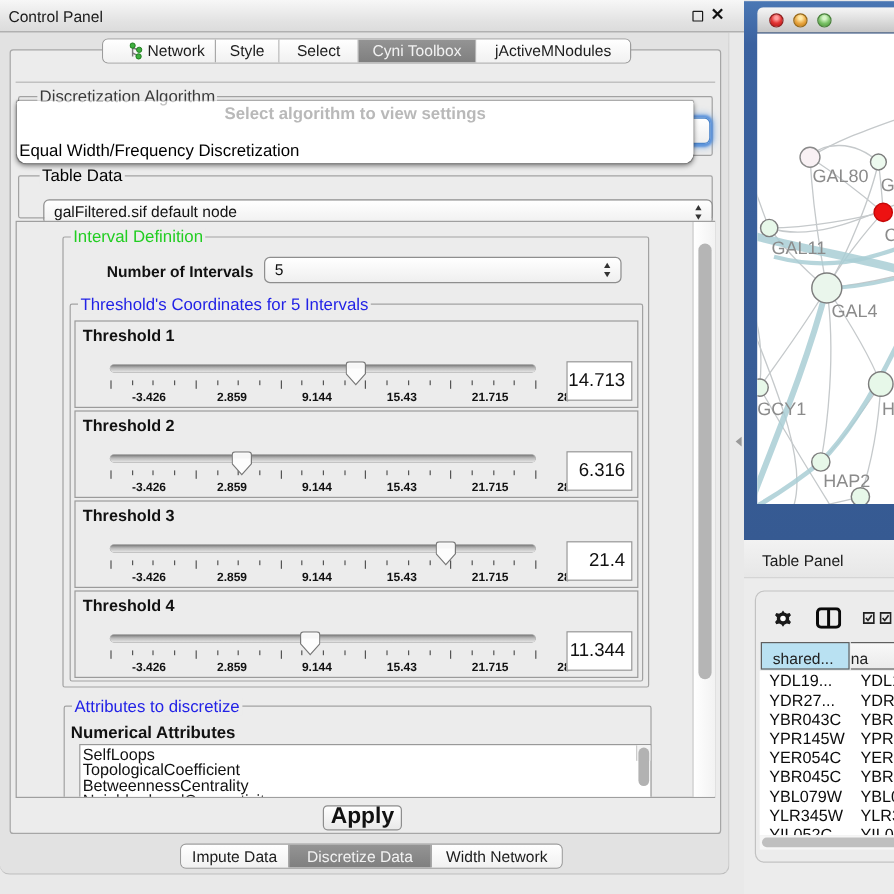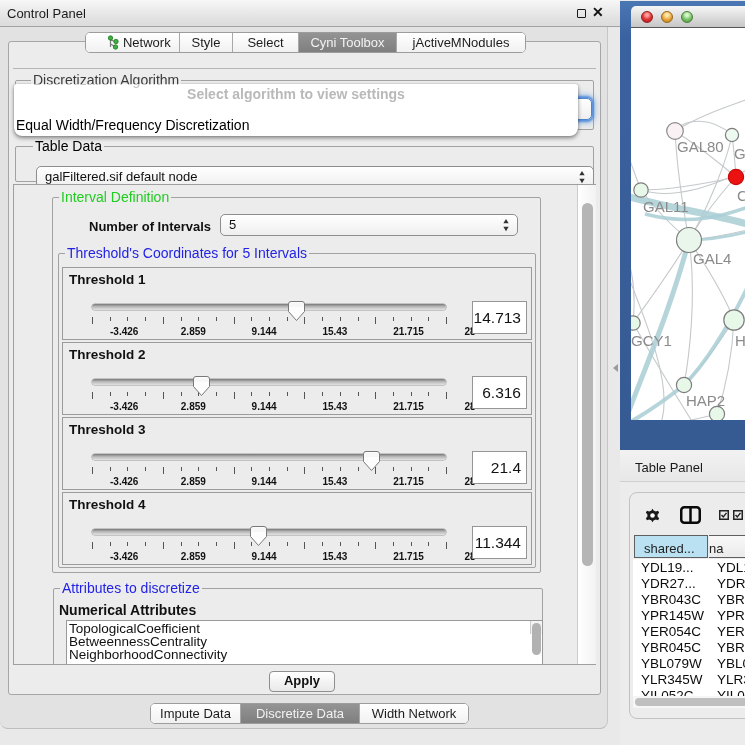--- a/index.html
+++ b/index.html
@@ -49,21 +49,21 @@
 
 #alist { position:absolute; left:66px; top:620px; width:477px; height:60px; background:#fff;
   border:1px solid #999; font-size:13.5px; color:#111; }
 #alist div { padding-left:2px; height:13px; line-height:13px; }
 #alist div:first-child { margin-top:1px; }
 #alsb { position:absolute; right:0; top:0; width:12px; height:100%; background:#f4f4f4; border-left:1px solid #ccc;}
 #alsb .th { position:absolute; left:1px; top:1px; width:9px; height:32px; background:#b2b2b2; border-radius:4.5px;}
 
 #apply { position:absolute; left:269px; top:671px; width:66px; height:21px;
   border:1px solid #8e8e8e; border-radius:4px; background:linear-gradient(#ffffff,#e9e9e9);
-  font-size:13px; font-weight:bold; color:#111; text-align:center; line-height:18px; }
+  font-size:19px; font-weight:bold; color:#111; text-align:center; line-height:18px; }
 
 #bottabs { left:150px; top:703px; height:21px; }
 
 #bluewin { position:absolute; left:620px; top:1px; width:125px; height:449px;
   background:linear-gradient(#4a77b4,#3b62a0 8%,#365a92); }
 #nettb { position:absolute; left:631px; top:6px; width:114px; height:22px;
   background:linear-gradient(#f6f6f6,#c6c6c6); border-radius:5px 0 0 0; border-bottom:1px solid #565656;}
 .tl { position:absolute; top:5px; width:12px; height:12px; border-radius:50%; }
 #netcv { position:absolute; left:631px; top:28px; width:114px; height:392px; background:#fff; overflow:hidden;}
 #tpbar { position:absolute; left:620px; top:450px; width:125px; height:32px;
@@ -262,20 +262,21 @@
 <path d="M 3 0.5 L 14 0.5 Q 16.5 0.5 16.5 3 L 16.5 10.5 L 8.5 19.5 L 0.5 10.5 L 0.5 3 Q 0.5 0.5 3 0.5 Z" fill="#fdfdfd" stroke="#787878" stroke-width="1"></path>
 <path d="M 1.5 2 L 15.5 2 L 15.5 6 L 1.5 6 Z" fill="#f4f4f4" opacity="0.7"></path>
 </svg>
 <div class="vbox" style="left:409px;top:33px;">11.344</div>
 </div>
 <div class="grp" style="left:53px;top:588px;width:490px;height:90px;">
         <div class="gt" style="left:6px;color:#2222e6;">Attributes to discretize</div>
       </div>
 <div style="position:absolute;left:59px;top:602px;font-size:14px;font-weight:bold;color:#111;">Numerical Attributes</div>
 <div id="alist">
+        <div>SelfLoops</div>
         <div>TopologicalCoefficient</div>
         <div>BetweennessCentrality</div>
         <div>NeighborhoodConnectivity</div>
 <div id="alsb">
           <div class="th"></div>
         </div>
       </div>
 </div>
   </div>
 <div id="vsb" style="position:absolute;left:577px;top:185px;">

